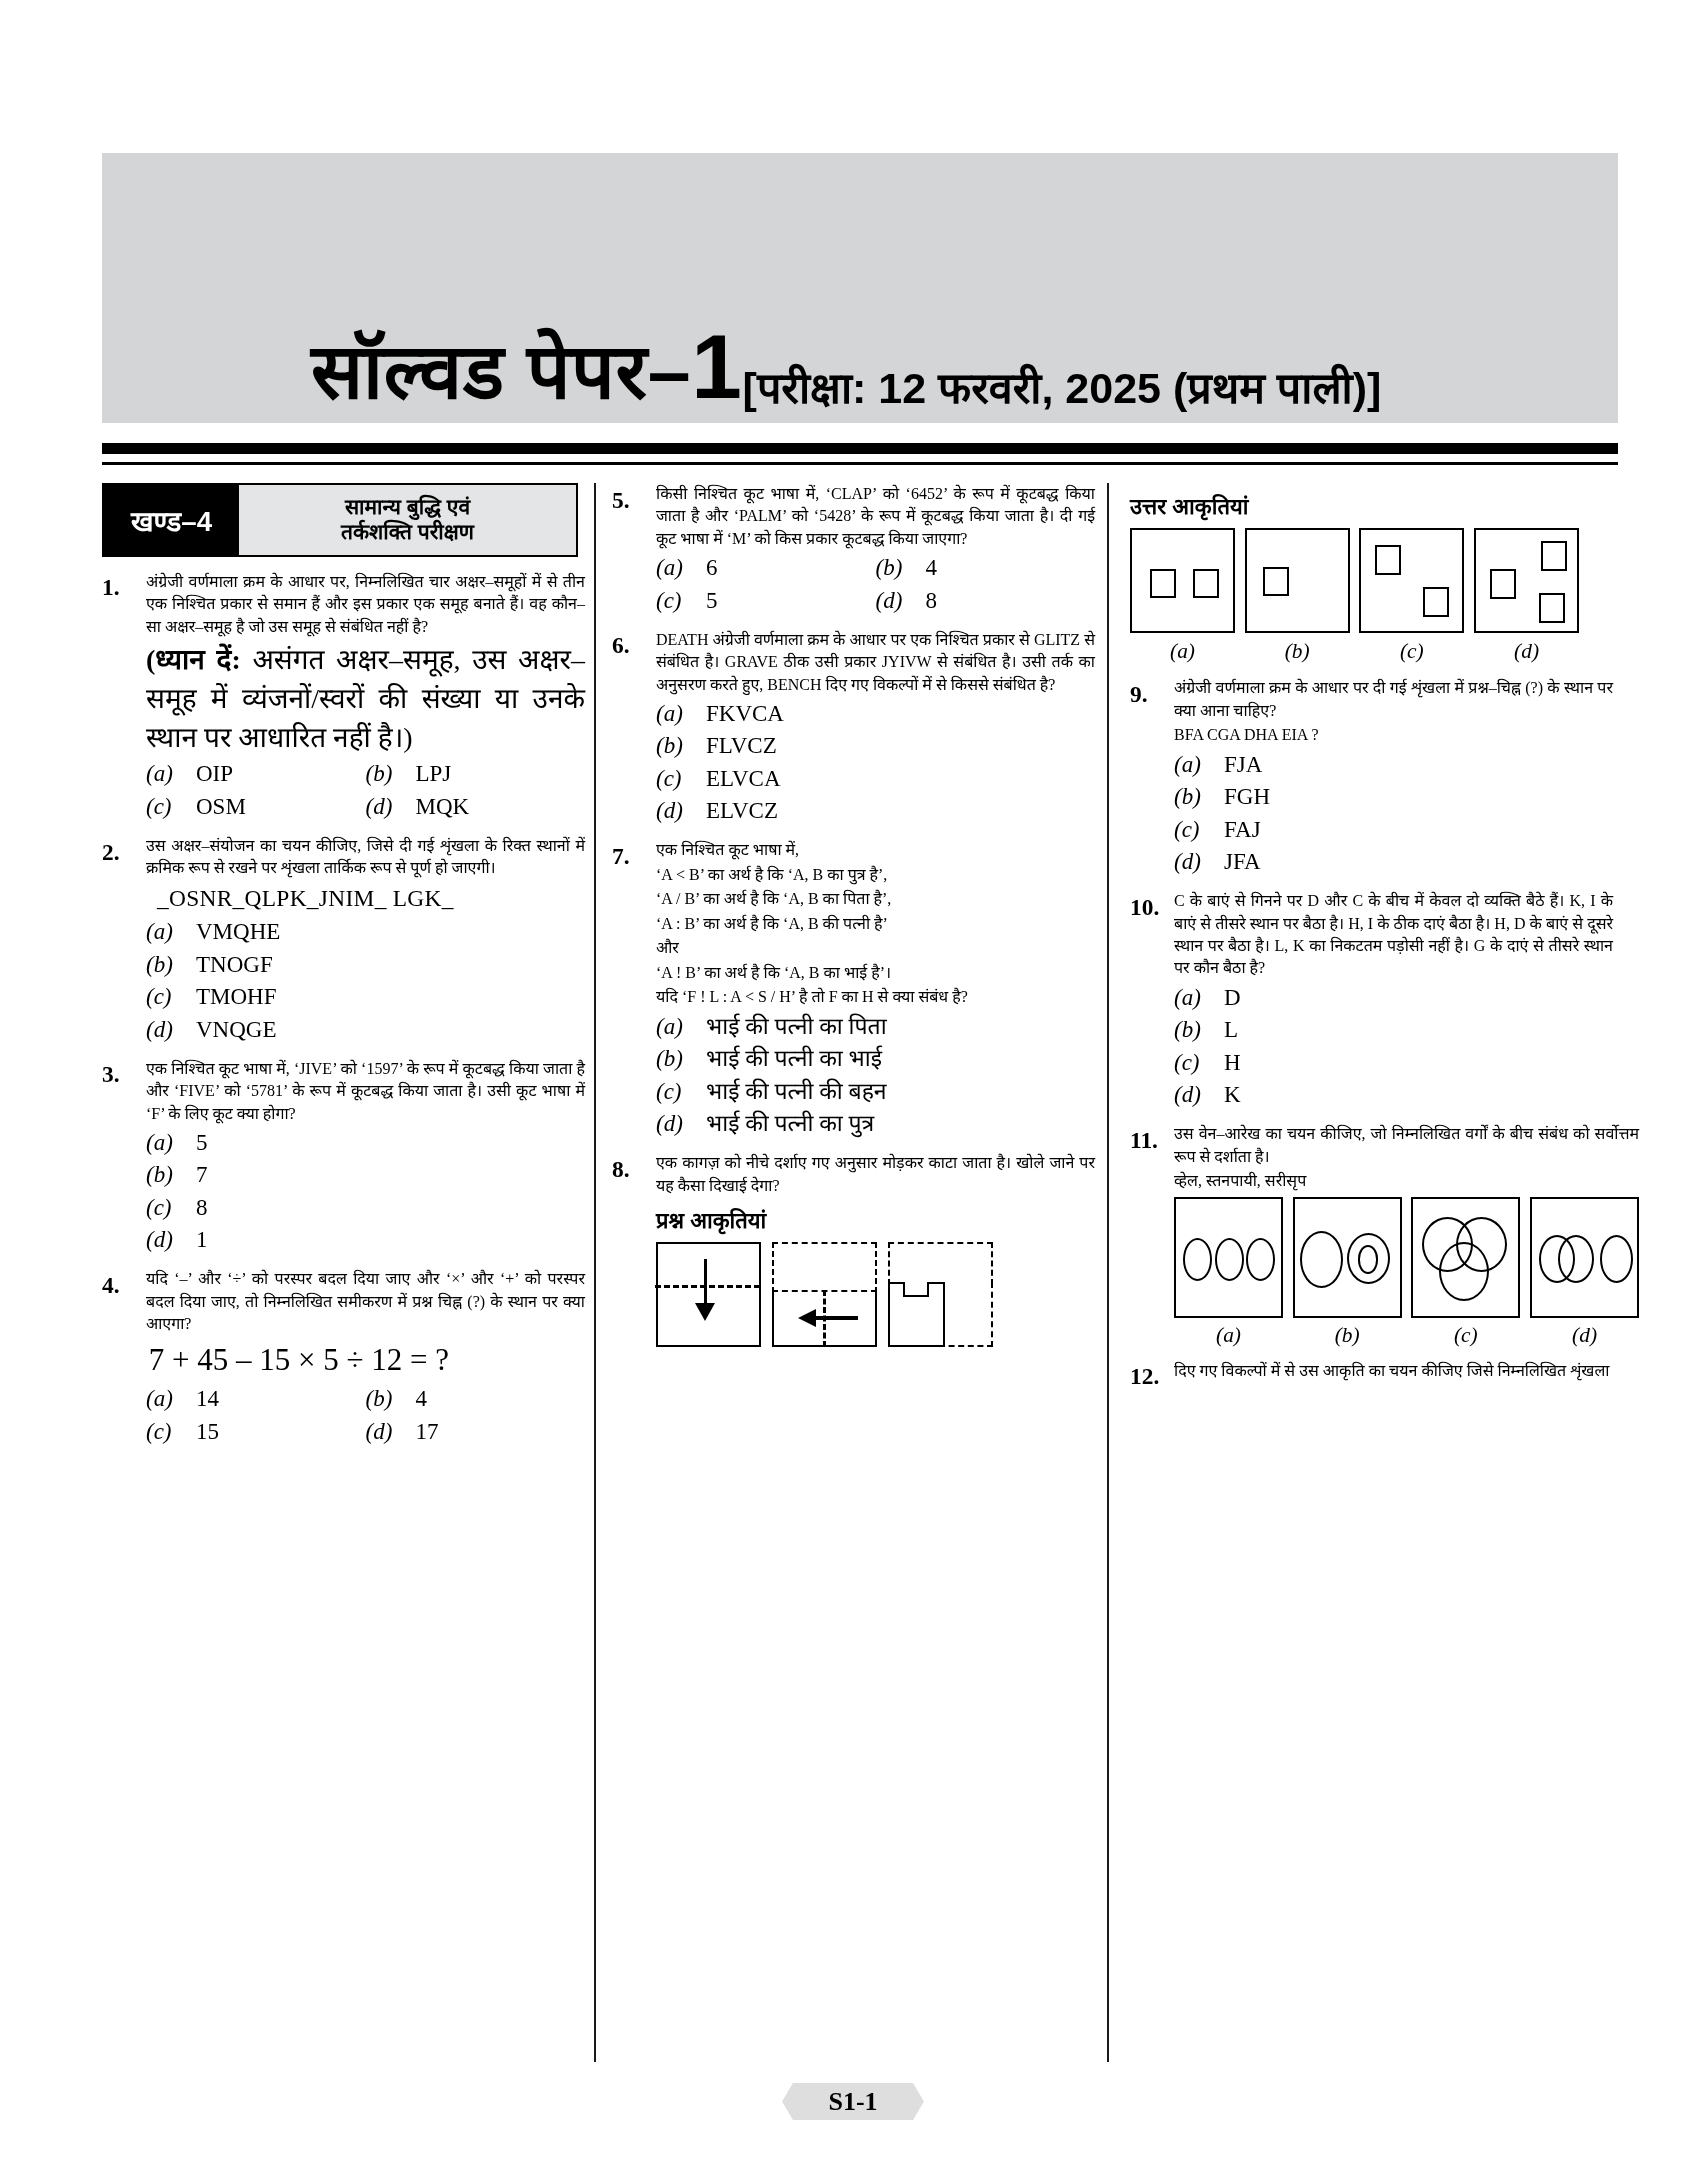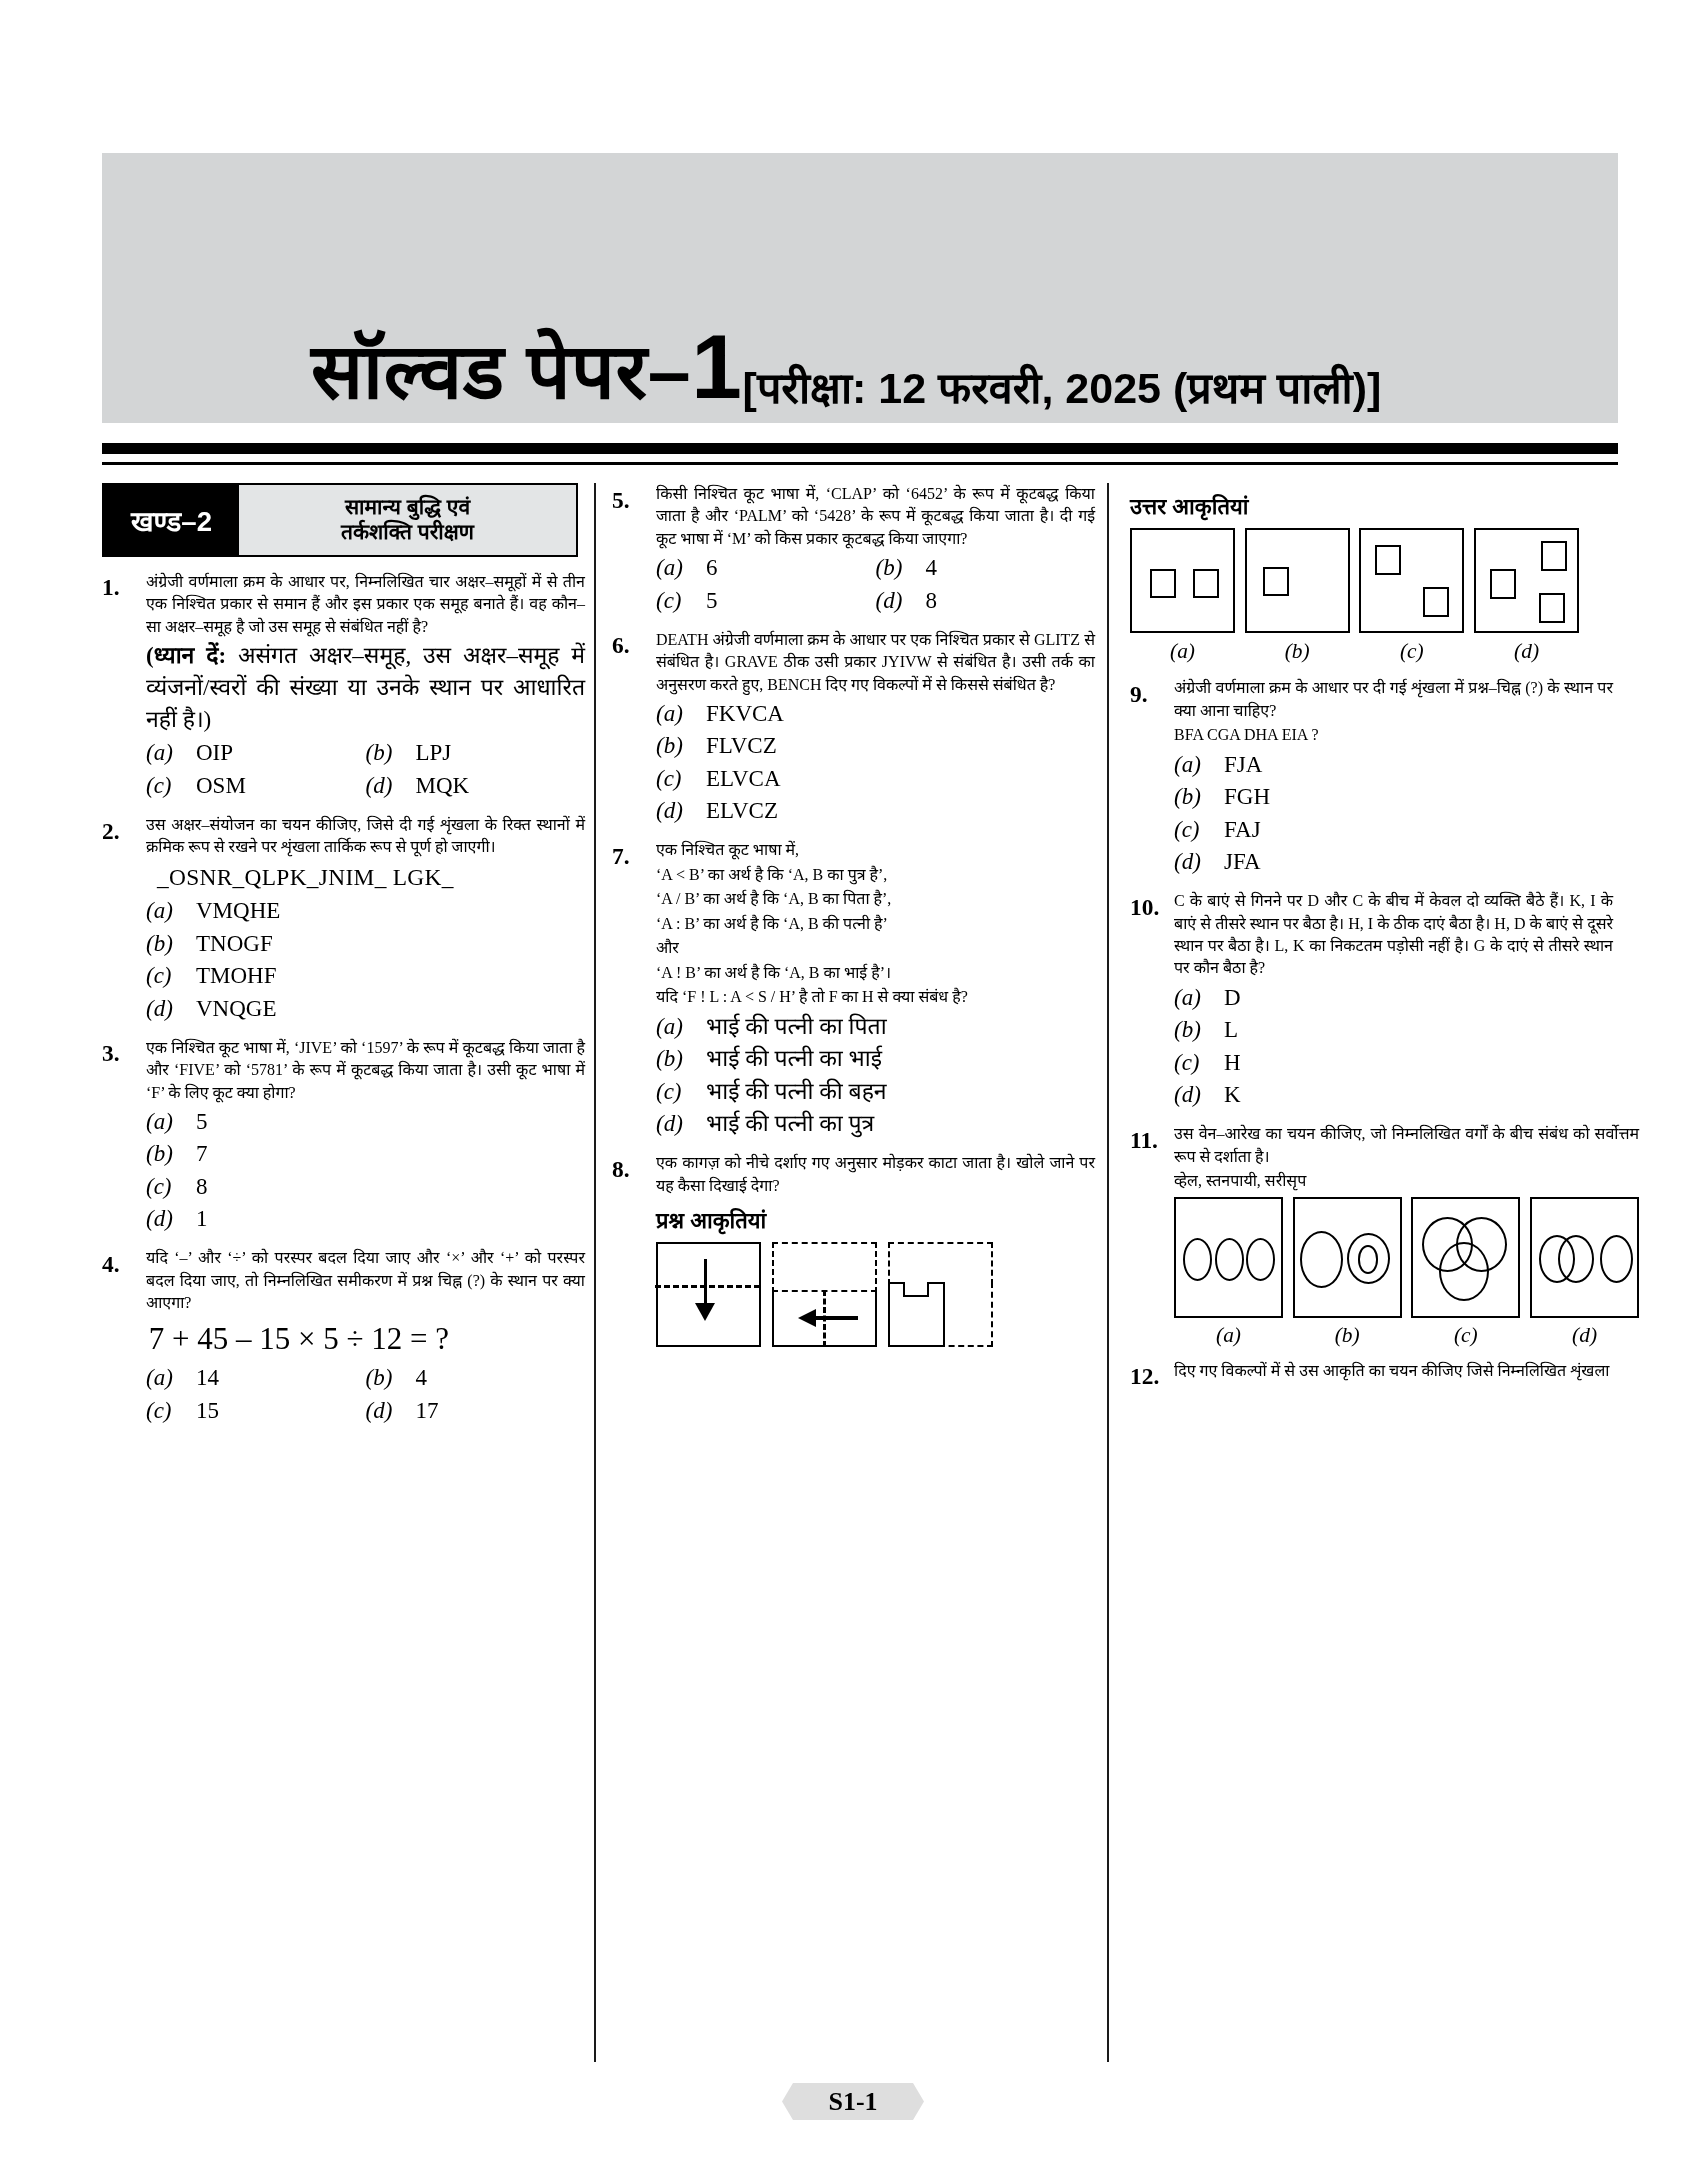--- a/index.html
+++ b/index.html
@@ -88,21 +88,21 @@
     padding-top:0.7px;
   }
   .q-body { flex:1; }
   .q-text {
     font-size:16px; line-height:1.40;
     text-align:justify;
     text-justify:inter-word;
     margin-bottom:2.1px;
   }
   .q-text.nojust { text-align:left; }
-  .q-note { font-size:23px; line-height:1.40; text-align:justify; }
+  .q-note { font-size:28px; line-height:1.40; text-align:justify; }
   .q-note b { font-weight:bold; }
   .series { font-size:23.4px; line-height:1.45; letter-spacing:0.3px; padding-left:11px; }
   .eqline { font-size:31px; line-height:1.45; padding-left:2.8px; }
 
   
   .opts-1col { margin-top:0.7px; }
   .opt { font-size:23px; line-height:1.41; display:flex; }
   .opt .lbl { width:50px; flex:none; font-style:italic; }
   .opt .val { font-style:normal; }
   .opts-2col { display:flex; flex-wrap:wrap; margin-top:0.7px; }
@@ -177,21 +177,21 @@
   <div class="rule-thick"></div>
   <div class="rule-thin"></div>
 
   <div class="cols">
     <div class="divider div1"></div>
     <div class="divider div2"></div>
 
     <div class="col col1">
 
       <div class="section-tag">
-        <div class="tag-left">खण्ड–2</div>
+        <div class="tag-left">खण्ड–4</div>
         <div class="tag-right">
           <div>सामान्य बुद्धि एवं</div>
           <div>तर्कशक्ति परीक्षण</div>
         </div>
       </div>
 
       <div class="q">
         <div class="q-num">1.</div>
         <div class="q-body">
           <div class="q-text">अंग्रेजी वर्णमाला क्रम के आधार पर, निम्नलिखित चार अक्षर–समूहों में से तीन एक निश्चित प्रकार से समान हैं और इस प्रकार एक समूह बनाते हैं। वह कौन–सा अक्षर–समूह है जो उस समूह से संबंधित नहीं है?</div>

